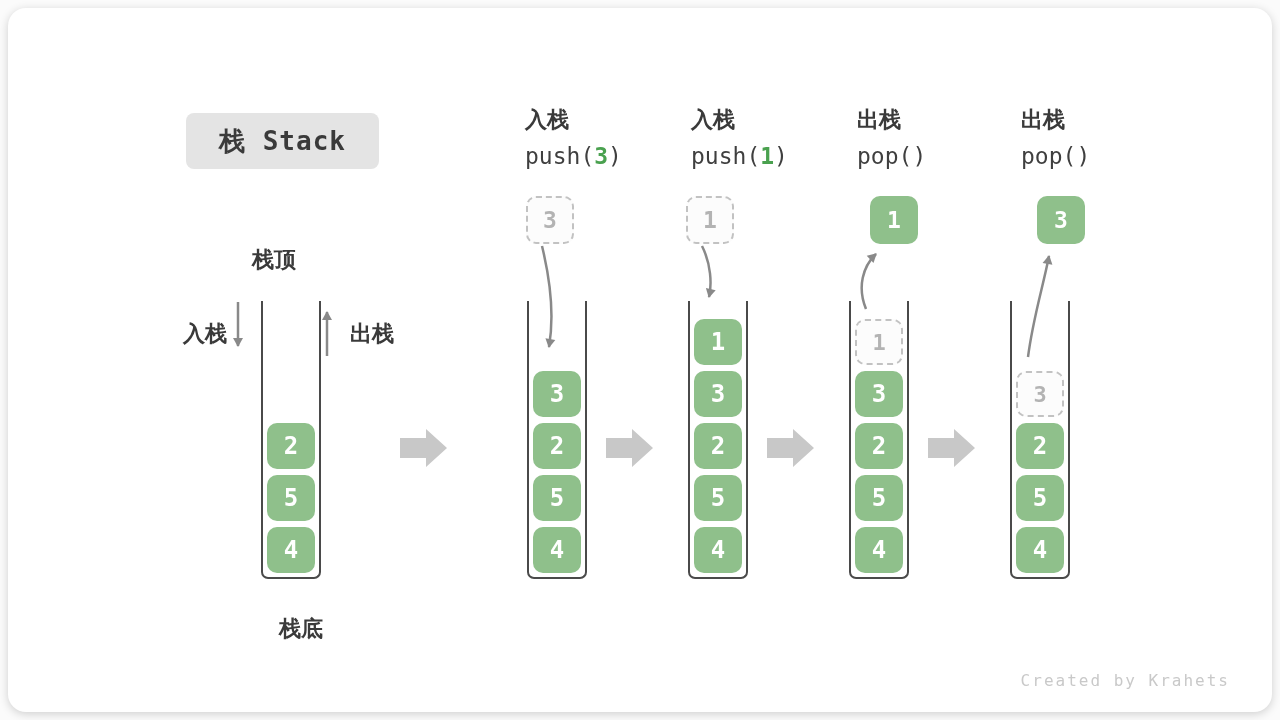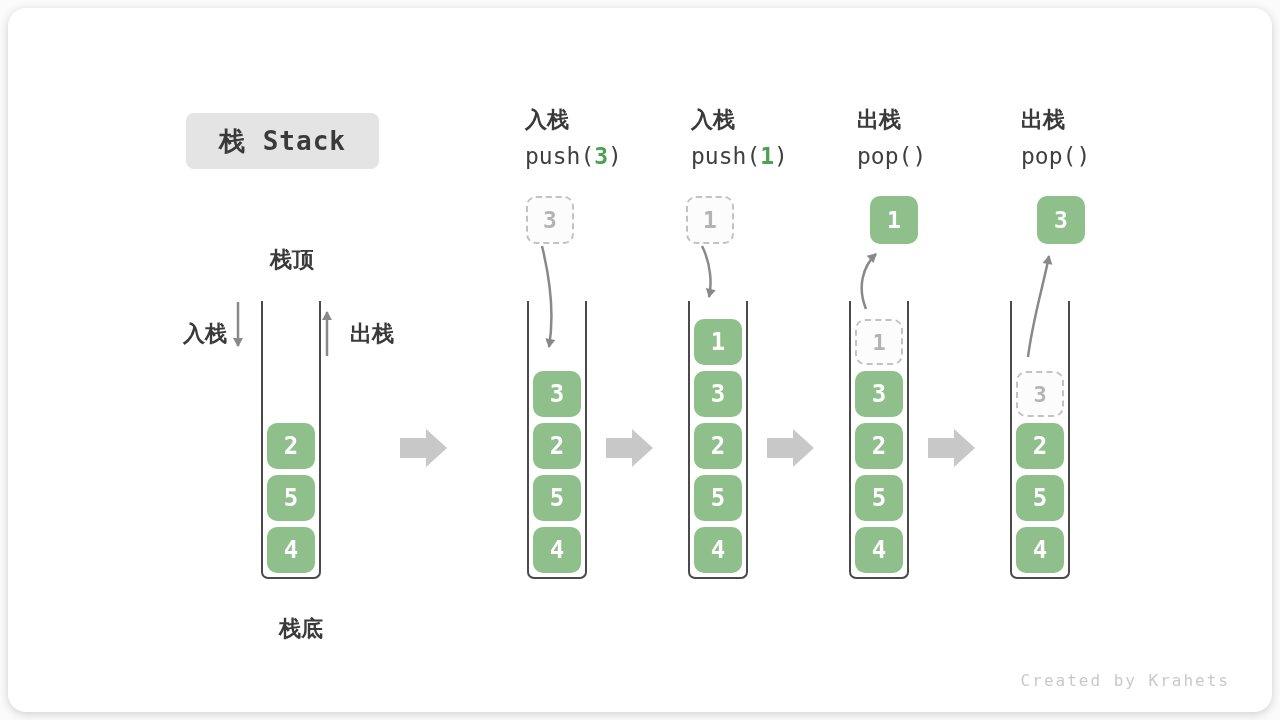--- a/index.html
+++ b/index.html
@@ -89,21 +89,21 @@
   <div class="op" style="left:1013px">
     <div class="op-action">出栈</div>
     <div class="op-code"><span>pop(</span><span class="arg"></span><span>)</span></div>
   </div>
 
   <div class="float-box ghost" style="left:518px">3</div>
   <div class="float-box ghost" style="left:678px">1</div>
   <div class="float-box solid" style="left:862px">1</div>
   <div class="float-box solid" style="left:1029px">3</div>
 
-  <div class="side-label" style="left:262px; top:237px">栈顶</div>
+  <div class="side-label" style="left:244px; top:237px">栈顶</div>
   <div class="side-label" style="left:271px; top:606px">栈底</div>
   <div class="side-label" style="left:175px; top:311px">入栈</div>
   <div class="side-label" style="left:342px; top:311px">出栈</div>
 
   <div class="stack-group" style="left:253px">
     <div class="tube"></div>
     <div class="cell solid" style="top:122px">2</div>
     <div class="cell solid" style="top:174px">5</div>
     <div class="cell solid" style="top:226px">4</div>
   </div>

